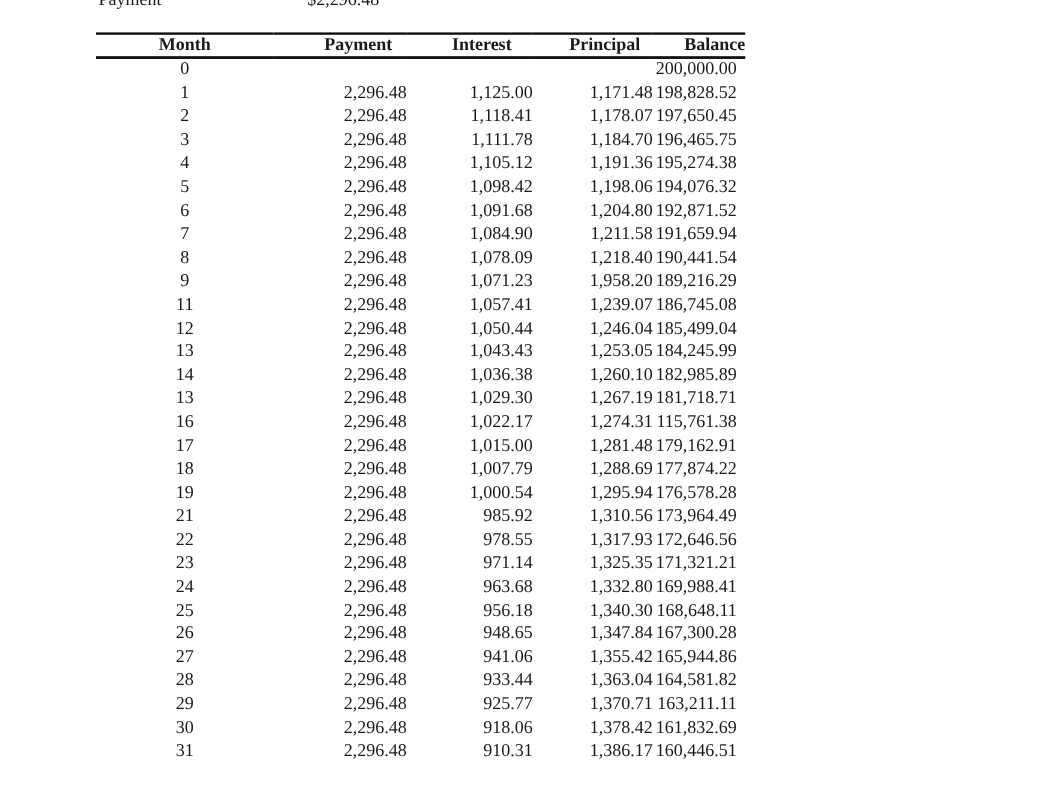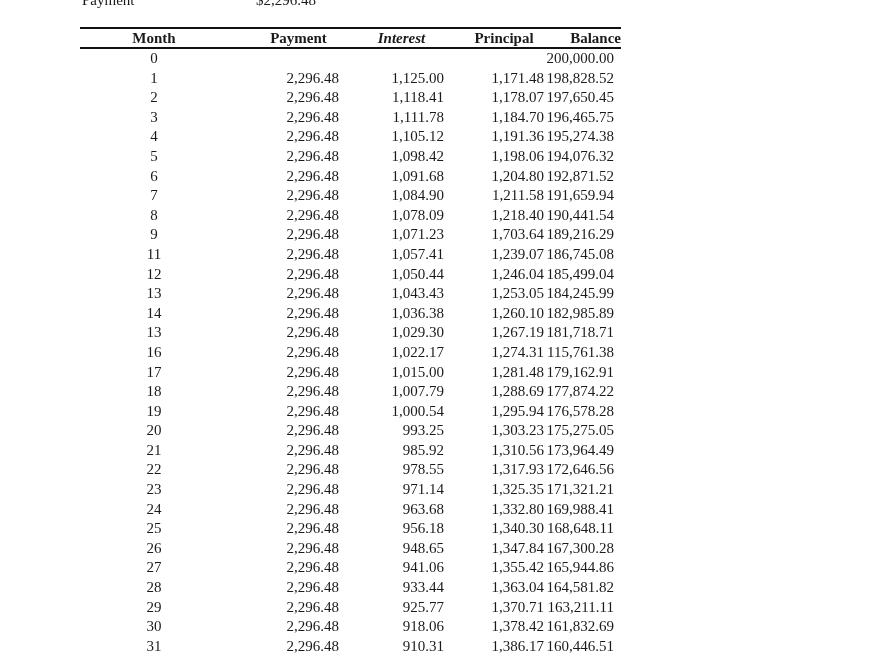--- a/index.html
+++ b/index.html
@@ -57,21 +57,21 @@
       white-space: nowrap;
     }
     col.c-month { width: 148px; }
     col.c-pay { width: 111px; }
     col.c-int { width: 105px; }
     col.c-prin { width: 100px; }
     col.c-bal { width: 77px; }
 
     th.h-month { text-align: center; padding-left: 0; }
     th.h-pay { text-align: center; padding-left: 30px; }
-    th.h-int { text-align: center; padding-left: 20px; font-style: italic; }
+    th.h-int { text-align: center; padding-left: 20px; }
     th.h-prin { text-align: center; padding-left: 20px; }
     th.h-bal { text-align: right; padding-left: 8px; }
 
     td.month { text-align: center; }
     td.num { text-align: right; }
     td.bal { text-align: right; padding-right: 7px; }
     td.pay { padding-right: 0; }
     td.int { padding-right: 0; }
     td.prin { padding-right: 0; }
   </style>
@@ -162,21 +162,21 @@
           <td class="month">8</td>
           <td class="num pay">2,296.48</td>
           <td class="num int">1,078.09</td>
           <td class="num prin">1,218.40</td>
           <td class="num bal">190,441.54</td>
         </tr>
         <tr>
           <td class="month">9</td>
           <td class="num pay">2,296.48</td>
           <td class="num int">1,071.23</td>
-          <td class="num prin">1,703.64</td>
+          <td class="num prin">1,958.20</td>
           <td class="num bal">189,216.29</td>
         </tr>
         <tr>
           <td class="month">11</td>
           <td class="num pay">2,296.48</td>
           <td class="num int">1,057.41</td>
           <td class="num prin">1,239.07</td>
           <td class="num bal">186,745.08</td>
         </tr>
         <tr>
@@ -229,27 +229,20 @@
           <td class="num bal">177,874.22</td>
         </tr>
         <tr>
           <td class="month">19</td>
           <td class="num pay">2,296.48</td>
           <td class="num int">1,000.54</td>
           <td class="num prin">1,295.94</td>
           <td class="num bal">176,578.28</td>
         </tr>
         <tr>
-          <td class="month">20</td>
-          <td class="num pay">2,296.48</td>
-          <td class="num int">993.25</td>
-          <td class="num prin">1,303.23</td>
-          <td class="num bal">175,275.05</td>
-        </tr>
-        <tr>
           <td class="month">21</td>
           <td class="num pay">2,296.48</td>
           <td class="num int">985.92</td>
           <td class="num prin">1,310.56</td>
           <td class="num bal">173,964.49</td>
         </tr>
         <tr>
           <td class="month">22</td>
           <td class="num pay">2,296.48</td>
           <td class="num int">978.55</td>

